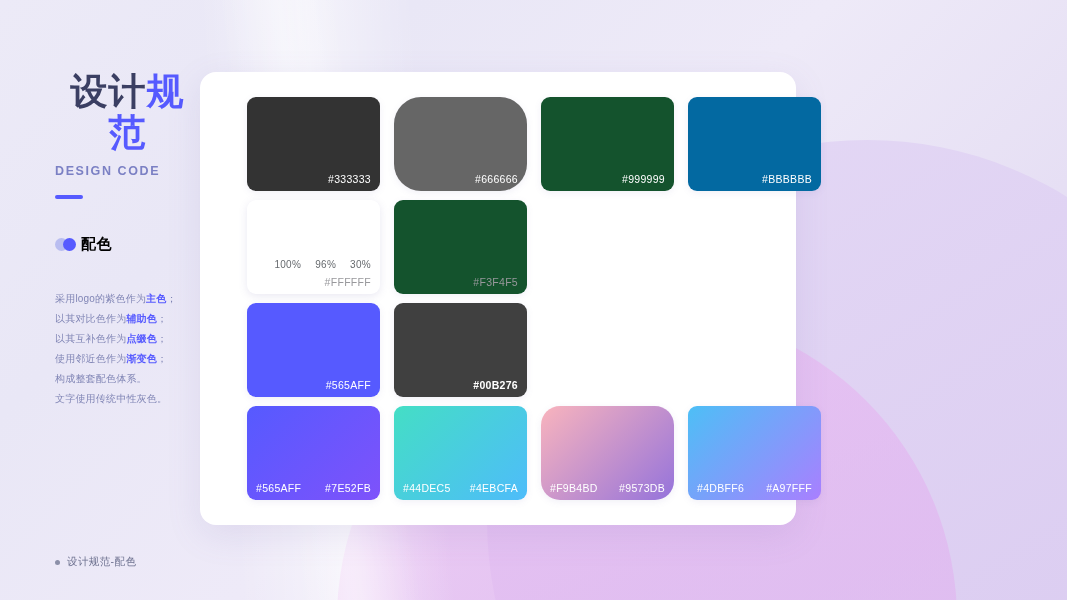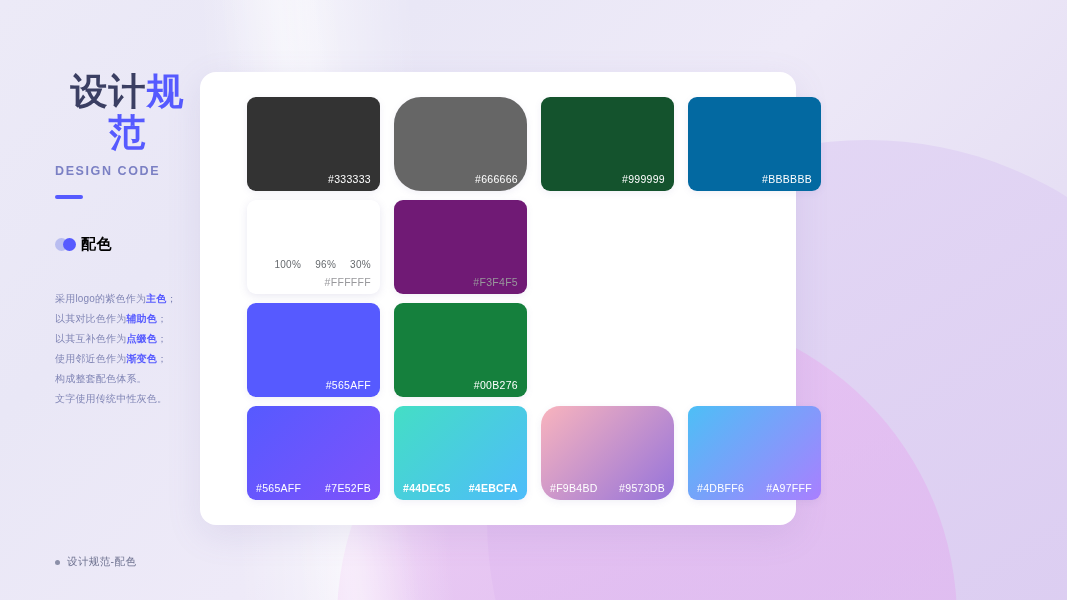--- a/index.html
+++ b/index.html
@@ -163,38 +163,38 @@
       </div>
       <div class="row">
         <div class="sw light" style="width: 133px; margin-right: 14px; background: rgb(255, 255, 255); box-shadow: rgba(120, 110, 175, 0.16) 0px 2px 9px;">
           <div class="opac">
             <span>100%</span>
             <span>96%</span>
             <span>30%</span>
           </div>
           <span class="lbl">#FFFFFF</span>
         </div>
-        <div class="sw light" style="width: 133px; margin-right: 0px; background: #701a75;">
+        <div class="sw light" style="width: 133px; margin-right: 0px; background: #14532d;">
           <span class="lbl">#F3F4F5</span>
         </div>
       </div>
       <div class="row">
         <div class="sw" style="width: 133px; margin-right: 14px; background: rgb(86, 90, 255);">
           <span class="lbl">#565AFF</span>
         </div>
-        <div class="sw" style="width: 133px; margin-right: 14px; background: #15803d;">
+        <div class="sw" style="width: 133px; margin-right: 14px; background: #404040; font-weight: bold;">
           <span class="lbl">#00B276</span>
         </div>
       </div>
       <div class="row">
         <div class="sw" style="width: 133px; margin-right: 14px; background: linear-gradient(135deg, rgb(86, 90, 255) 0%, rgb(126, 82, 251) 100%);">
           <span class="lbl-left">#565AFF</span>
           <span class="lbl">#7E52FB</span>
         </div>
-        <div class="sw" style="width: 133px; margin-right: 14px; background: linear-gradient(135deg, rgb(68, 222, 197) 0%, rgb(78, 188, 250) 100%); font-weight: bold;">
+        <div class="sw" style="width: 133px; margin-right: 14px; background: linear-gradient(135deg, rgb(68, 222, 197) 0%, rgb(78, 188, 250) 100%);">
           <span class="lbl-left">#44DEC5</span>
           <span class="lbl">#4EBCFA</span>
         </div>
         <div class="sw" style="width: 133px; margin-right: 14px; background: linear-gradient(135deg, rgb(249, 180, 189) 0%, rgb(149, 115, 219) 100%); border-radius: 19px;">
           <span class="lbl-left">#F9B4BD</span>
           <span class="lbl">#9573DB</span>
         </div>
         <div class="sw" style="width: 133px; margin-right: 8px; background: linear-gradient(135deg, rgb(77, 191, 246) 0%, rgb(169, 127, 255) 100%);">
           <span class="lbl-left">#4DBFF6</span>
           <span class="lbl">#A97FFF</span>

